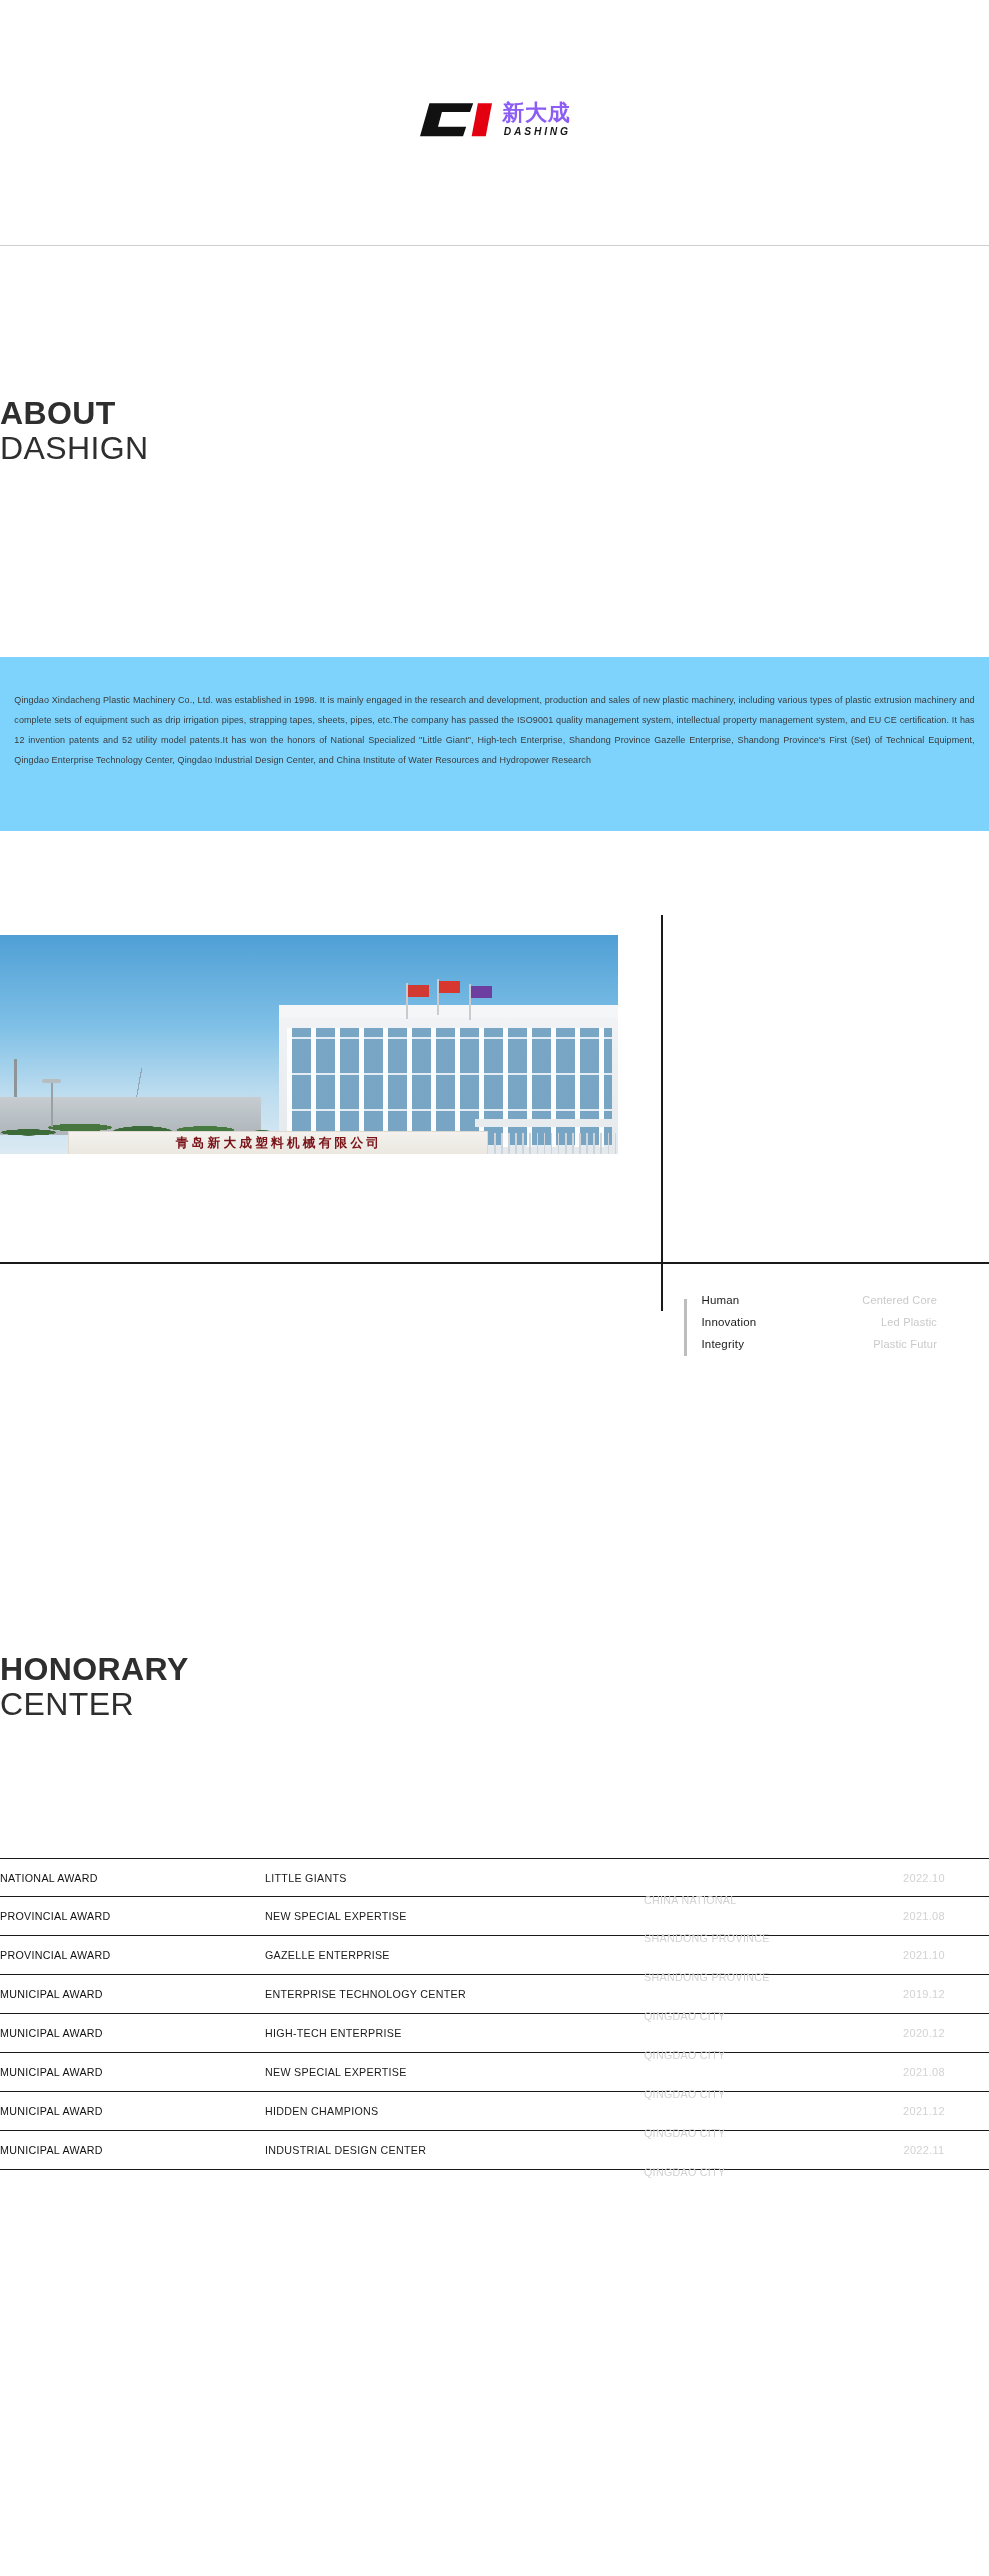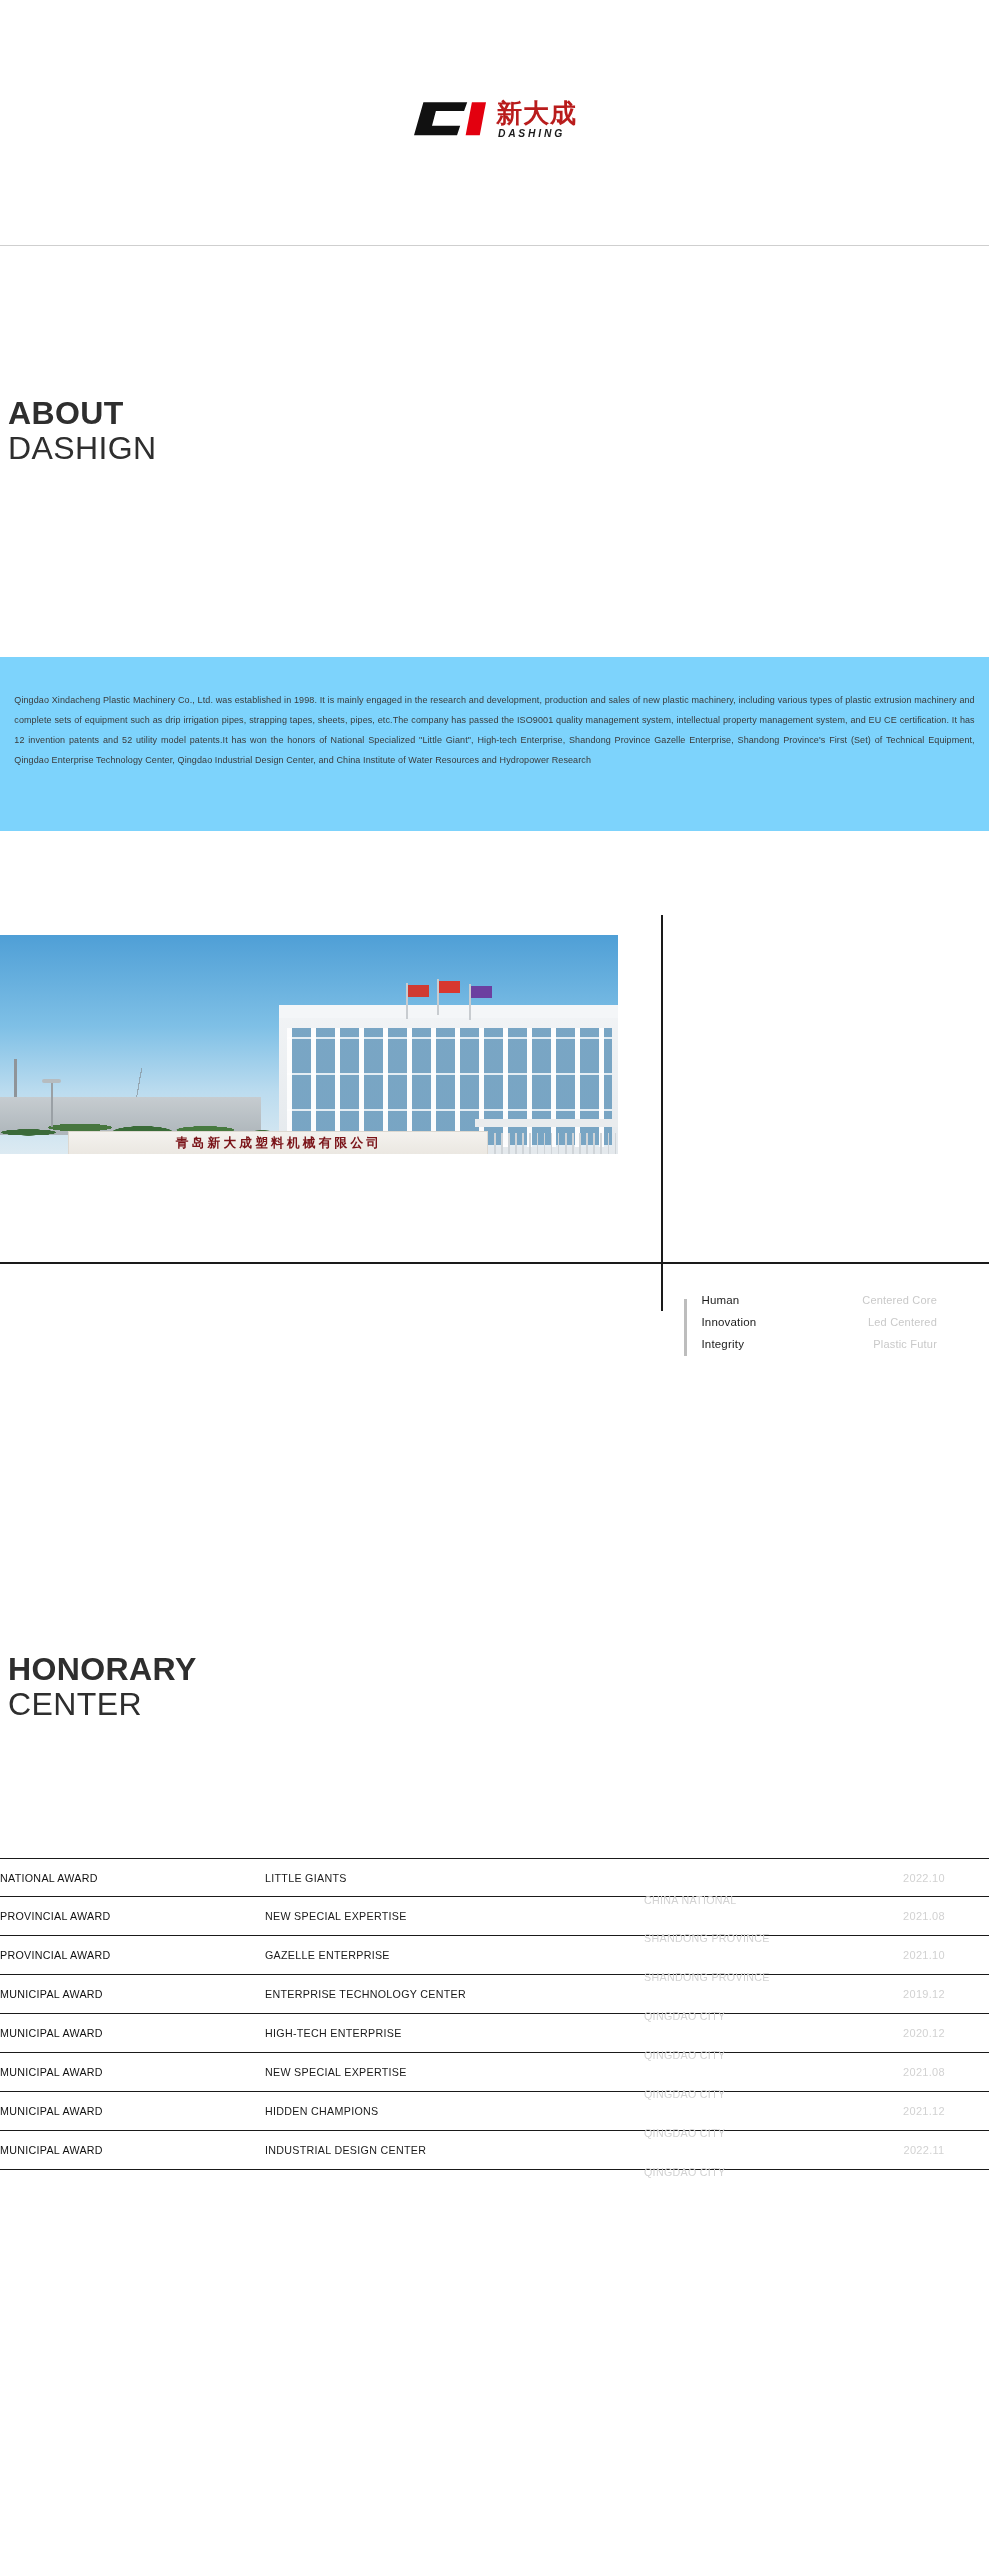--- a/index.html
+++ b/index.html
@@ -35,40 +35,40 @@
   }
   .logo-mark {
     position: relative;
     width: 76px;
     height: 36px;
   }
   .logo-mark svg { display: block; }
   .logo-text { display: flex; flex-direction: column; align-items: flex-start; }
   .logo-cn {
     font-family: "DejaVu Sans", sans-serif;
-    font-size: 26px;
+    font-size: 22px;
     font-weight: 700;
     line-height: 1;
-    color: #b91c1c;
+    color: #8b5cf6;
     letter-spacing: 0.8px;
   }
   .logo-en {
     font-family: "Liberation Sans", sans-serif;
     font-size: 10.3px;
     font-weight: 700;
     font-style: italic;
     letter-spacing: 2.8px;
     color: #1a1a1a;
     margin-top: 2.4px;
     margin-left: 1.6px;
   }
 
   
   .section-heading {
-    padding-left: 8px;
+    padding-left: 0px;
     line-height: 1.08;
   }
   .section-heading .line1 {
     display: block;
     font-size: 32px;
     font-weight: 700;
     letter-spacing: 0.4px;
     color: #2e2e2e;
   }
   .section-heading .line2 {
@@ -405,21 +405,21 @@
   <div class="divider-h"></div>
   <div class="divider-v2"></div>
 
   <div class="philosophy">
     <div class="phil-row">
       <span class="phil-key">Human</span>
       <span class="phil-val">Centered Core</span>
     </div>
     <div class="phil-row">
       <span class="phil-key">Innovation</span>
-      <span class="phil-val">Led Centered</span>
+      <span class="phil-val">Led Plastic</span>
     </div>
     <div class="phil-row">
       <span class="phil-key">Integrity</span>
       <span class="phil-val">Plastic Futur</span>
     </div>
   </div>
 </div>
 
 <div class="section-heading" id="awards-heading">
   <span class="line1">HONORARY</span>

